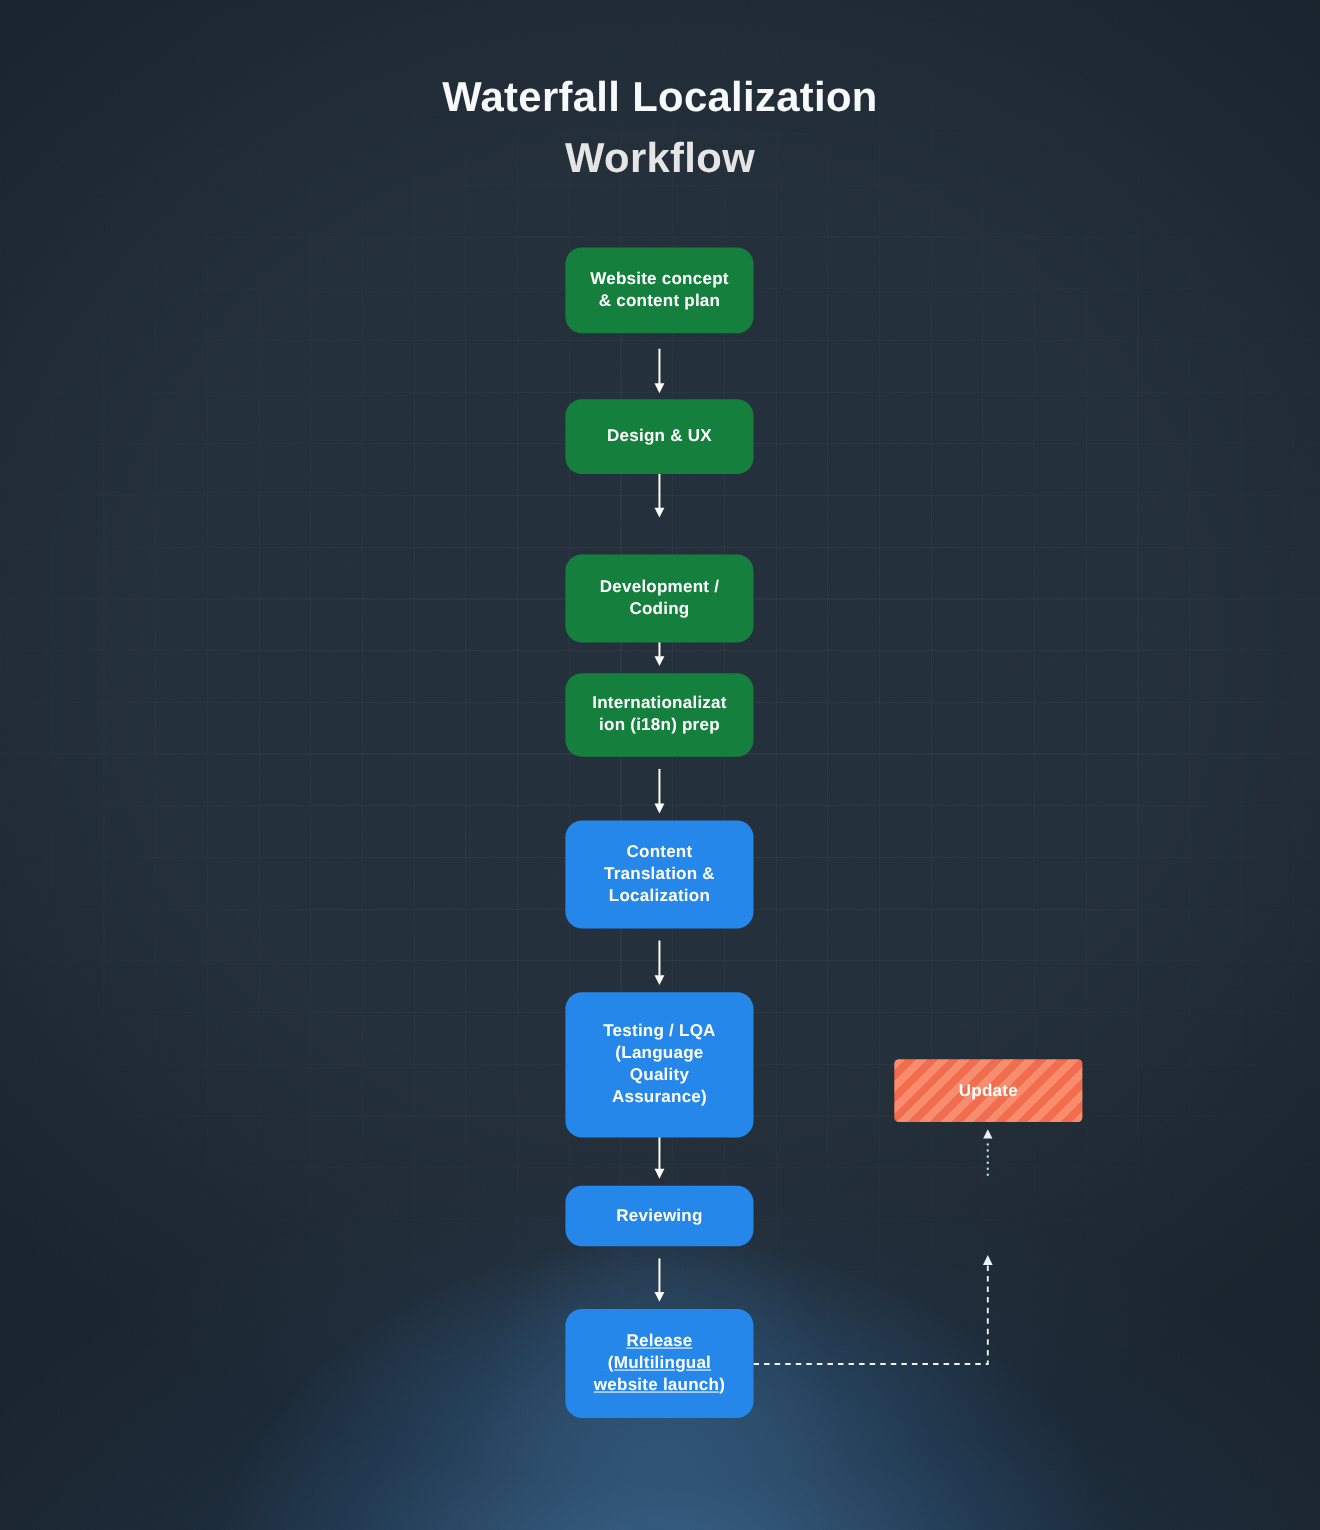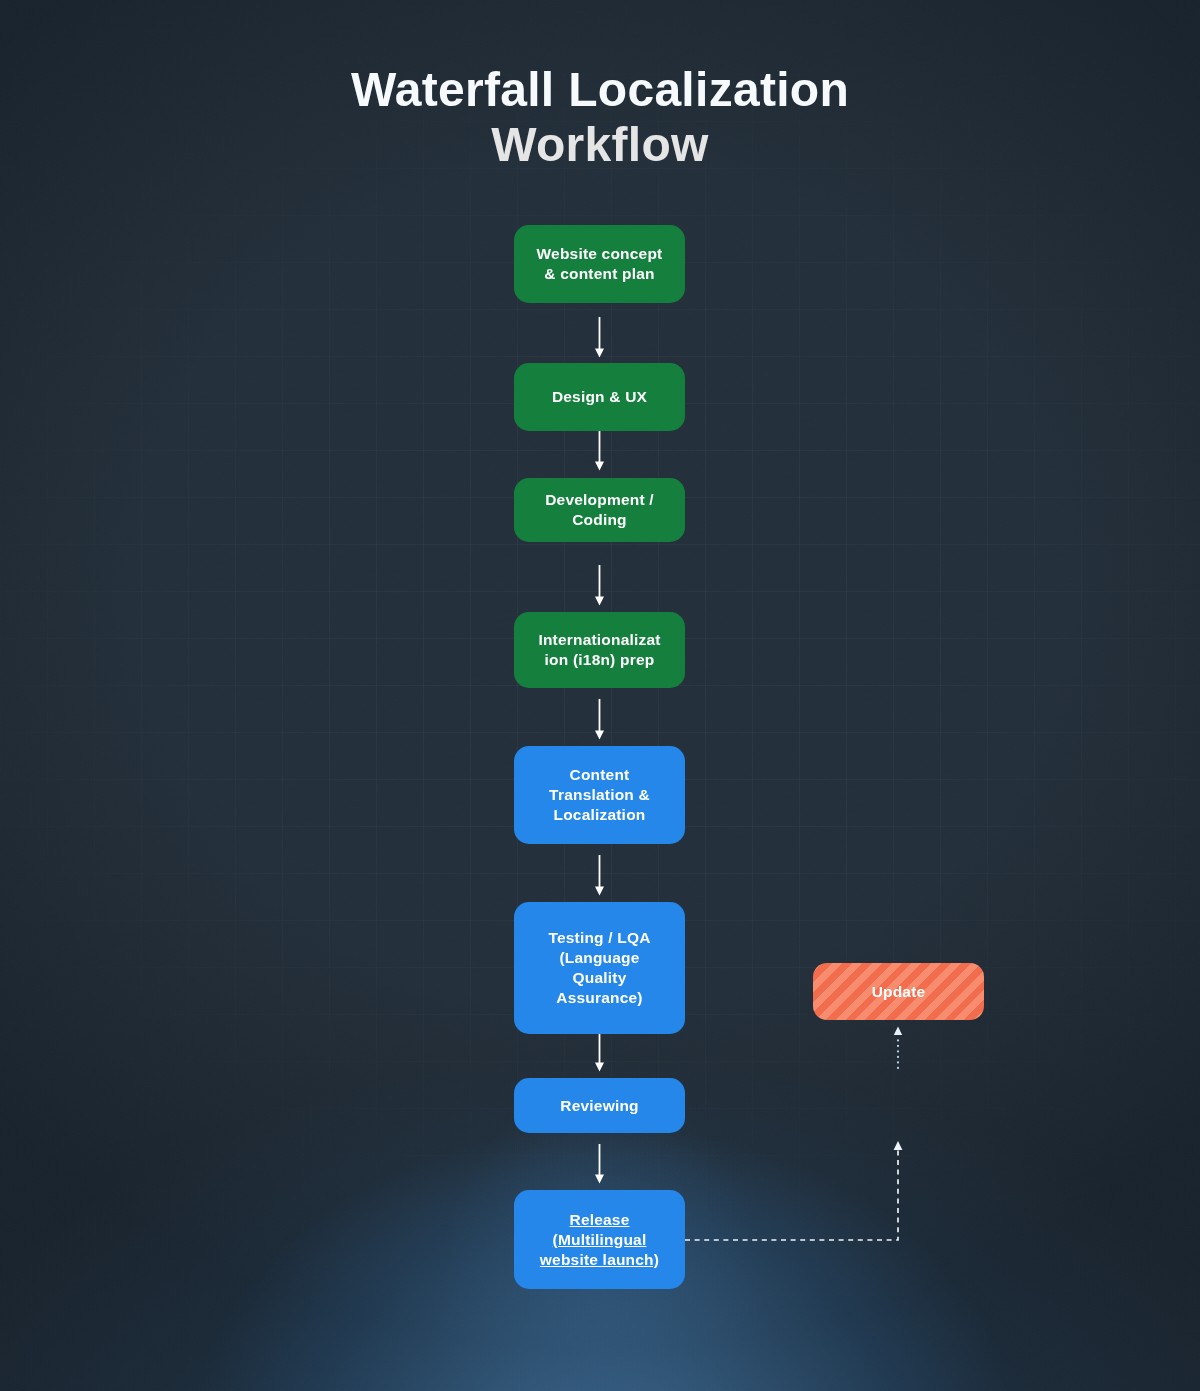--- a/index.html
+++ b/index.html
@@ -30,41 +30,41 @@
       repeating-linear-gradient(0deg, rgba(150,190,210,0.055) 0 1px, transparent 1px 47px),
       repeating-linear-gradient(90deg, rgba(150,190,210,0.055) 0 1px, transparent 1px 47px);
     -webkit-mask-image: radial-gradient(ellipse 62% 48% at 53% 46%, #000 35%, transparent 100%);
     mask-image: radial-gradient(ellipse 62% 48% at 53% 46%, #000 35%, transparent 100%);
   }
   .noise { position: absolute; inset: 0; width: 100%; height: 100%; opacity: .5; }
 
   .title {
     position: absolute; top: 62px; left: 0; width: 100%;
     margin: 0; text-align: center;
-    font-size: 48px; line-height: 55px; font-weight: 600; letter-spacing: 0.3px;
+    font-size: 38px; line-height: 55px; font-weight: 600; letter-spacing: 0.3px;
   }
   .title .t1 { display: block; color: #f6fafc; }
   .title .t2 { display: block; color: #e5e5e5; }
 
   .node {
     position: absolute;
     left: 514px; width: 171px;
     display: flex; align-items: center; justify-content: center;
     box-sizing: border-box; padding: 6px 10px;
     text-align: center; color: #ffffff;
     font-size: 15.5px; line-height: 20px; font-weight: 600; letter-spacing: 0.2px;
     border-radius: 15px;
     white-space: pre-line;
   }
   .node.green  { background: #15803d; }
   .node.blue   { background: #2487e9; }
   .node.orange {
     left: 813px;
     background: repeating-linear-gradient(135deg, #f78d6e 0 7px, #f26d4e 7px 14px);
-    border-radius: 14px;
+    border-radius: 4px;
   }
   .arrows { position: absolute; inset: 0; }
 </style>
 </head>
 <body>
 
 <div class="canvas">
 
   <div class="bg-glow"></div>
   <div class="bg-grid"></div>
@@ -110,21 +110,21 @@
     <path d="M685 1240 L898 1240 L898 1150" stroke="#edf4f8" stroke-width="1.7" stroke-dasharray="5 4.6" fill="none"></path>
     <path d="M893.6 1150 L902.4 1150 L898 1141 Z" fill="#edf4f8"></path>
 
     <line x1="898" y1="1068" x2="898" y2="1035" stroke="#b9d7e7" stroke-width="2.2" stroke-dasharray="0.1 5.4" stroke-linecap="round"></line>
     <path d="M893.8 1035 L902.2 1035 L898 1026.5 Z" fill="#e6f0f6"></path>
   </svg>
 
   <div class="node green" style="top:225px;  height:78px;">Website concept
 &amp; content plan</div>
   <div class="node green" style="top:363px;  height:68px;">Design &amp; UX</div>
-  <div class="node green" style="top:478px;  height:64px;">Development /
+  <div class="node green" style="top:504px;  height:80px;">Development /
 Coding</div>
   <div class="node green" style="top:612px;  height:76px;">Internationalizat
 ion (i18n) prep</div>
   <div class="node blue" style="top:746px;  height:98px;">Content
 Translation &amp;
 Localization</div>
   <div class="node blue" style="top:902px;  height:132px;">Testing / LQA
 (Language
 Quality
 Assurance)</div>

